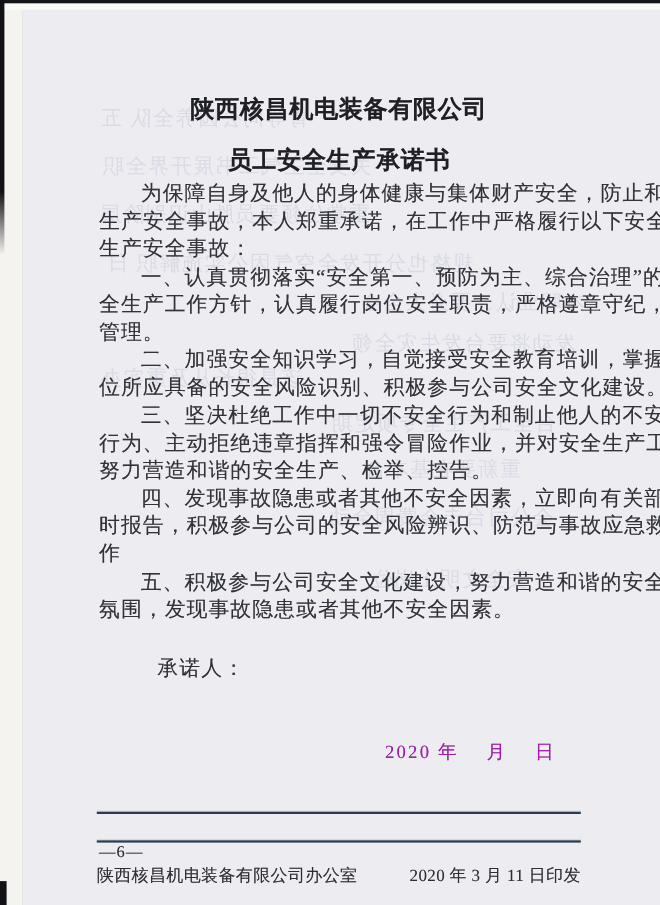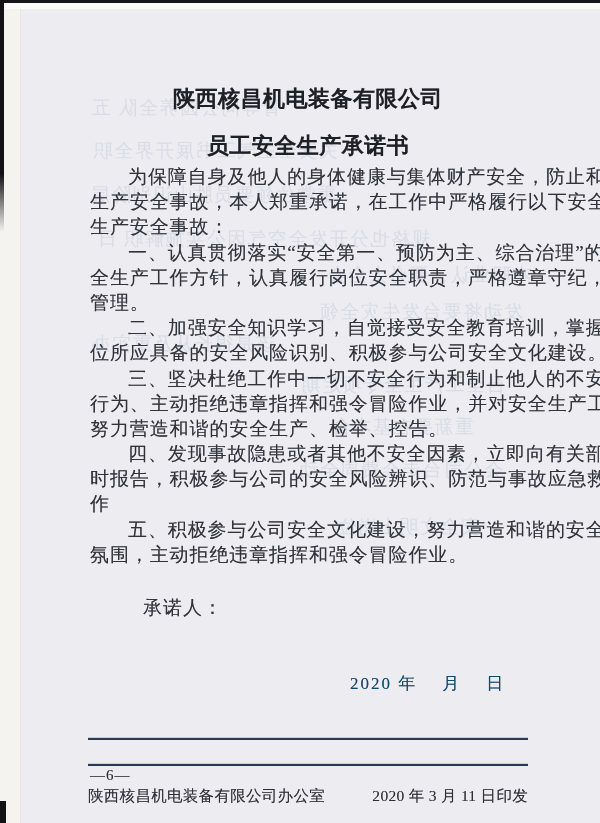--- a/index.html
+++ b/index.html
@@ -35,21 +35,21 @@
 
   .bodytext{position:absolute;left:90px;top:164px;width:442px;
             font-size:19px;letter-spacing:.9px;color:#32333a;
             text-shadow:0 0 .4px rgba(45,45,55,.45);}
   .bline{height:25.2px;line-height:25.2px;white-space:nowrap;}
   .ind{text-indent:38px;}
 
   .signer{position:absolute;left:143px;top:595px;font-size:19px;letter-spacing:1px;
           color:#32333a;text-shadow:0 0 .4px rgba(45,45,55,.45);}
   .dateline{position:absolute;left:350px;top:672px;font-size:17px;letter-spacing:2px;
-            color:#0c4a6e;text-shadow:0 0 .4px rgba(45,45,55,.45);white-space:pre;}
+            color:#a21caf;text-shadow:0 0 .4px rgba(45,45,55,.45);white-space:pre;}
 
   
   .rule{position:absolute;left:88px;width:440px;height:2px;background:#2c3b54;
         box-shadow:0 -1px 0 rgba(120,170,150,.35);}
   .rule1{top:738px;} .rule2{top:764px;}
   .footrow{position:absolute;left:88px;top:741px;width:440px;height:22px;
            display:flex;justify-content:space-between;align-items:center;margin-top:44px;}
   .foottext{font-size:15.5px;color:#2e2f36;letter-spacing:.3px;white-space:nowrap;
             text-shadow:0 0 .4px rgba(45,45,55,.4);}
   .pagenum{position:absolute;left:90px;top:767px;font-size:15px;color:#2e2f36;
@@ -90,21 +90,21 @@
     <div class="bline">管理。</div>
     <div class="bline ind">二、加强安全知识学习，自觉接受安全教育培训，掌握本岗</div>
     <div class="bline">位所应具备的安全风险识别、积极参与公司安全文化建设。</div>
     <div class="bline ind">三、坚决杜绝工作中一切不安全行为和制止他人的不安全</div>
     <div class="bline">行为、主动拒绝违章指挥和强令冒险作业，并对安全生产工作中</div>
     <div class="bline">努力营造和谐的安全生产、检举、控告。</div>
     <div class="bline ind">四、发现事故隐患或者其他不安全因素，立即向有关部门及</div>
     <div class="bline">时报告，积极参与公司的安全风险辨识、防范与事故应急救援工</div>
     <div class="bline">作</div>
     <div class="bline ind">五、积极参与公司安全文化建设，努力营造和谐的安全生产</div>
-    <div class="bline">氛围，主动拒绝违章指挥和强令冒险作业。</div>
+    <div class="bline">氛围，发现事故隐患或者其他不安全因素。</div>
   </div>
 
   <div class="signer">承诺人：</div>
   <div class="dateline">2020 年    月    日</div>
 
   <div class="rule rule1"></div>
   <div class="footrow">
     <span class="foottext">陕西核昌机电装备有限公司办公室</span>
     <span class="foottext">2020 年 3 月 11 日印发</span>
   </div>

